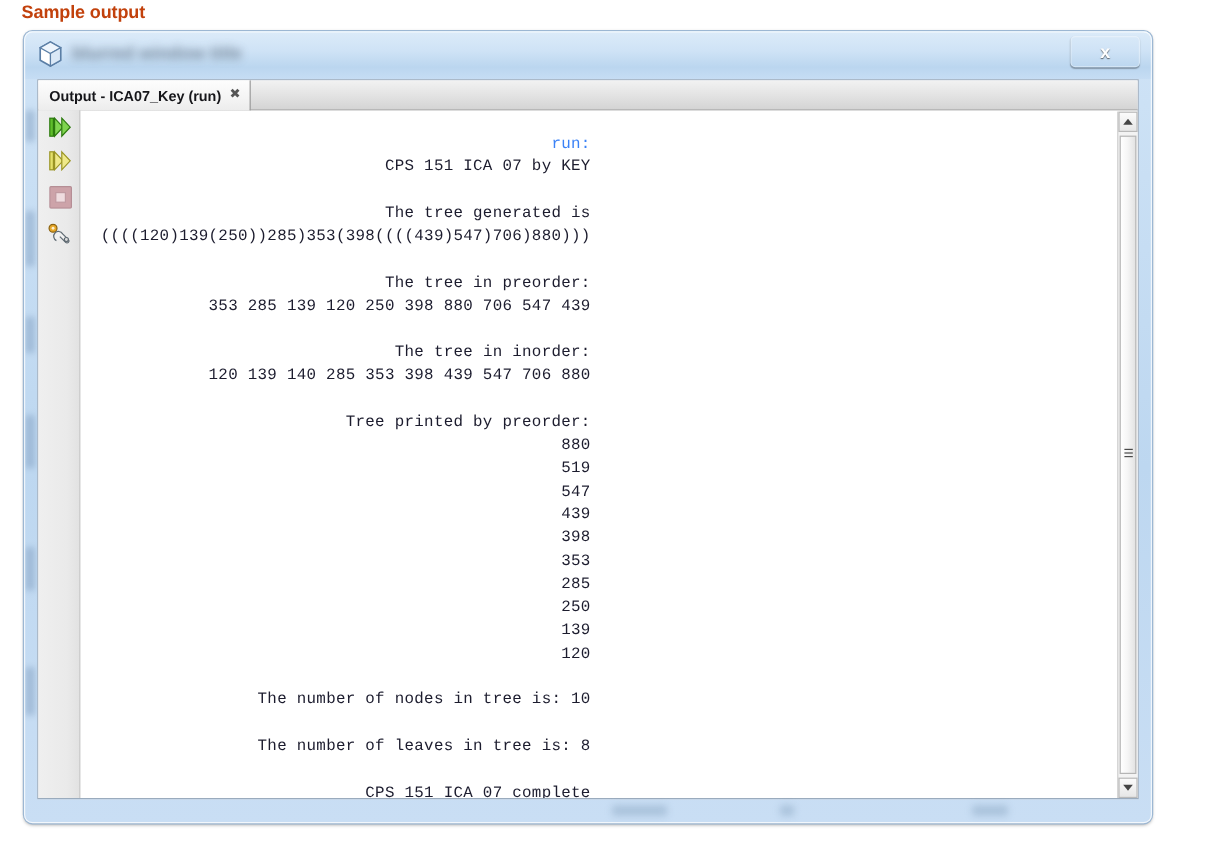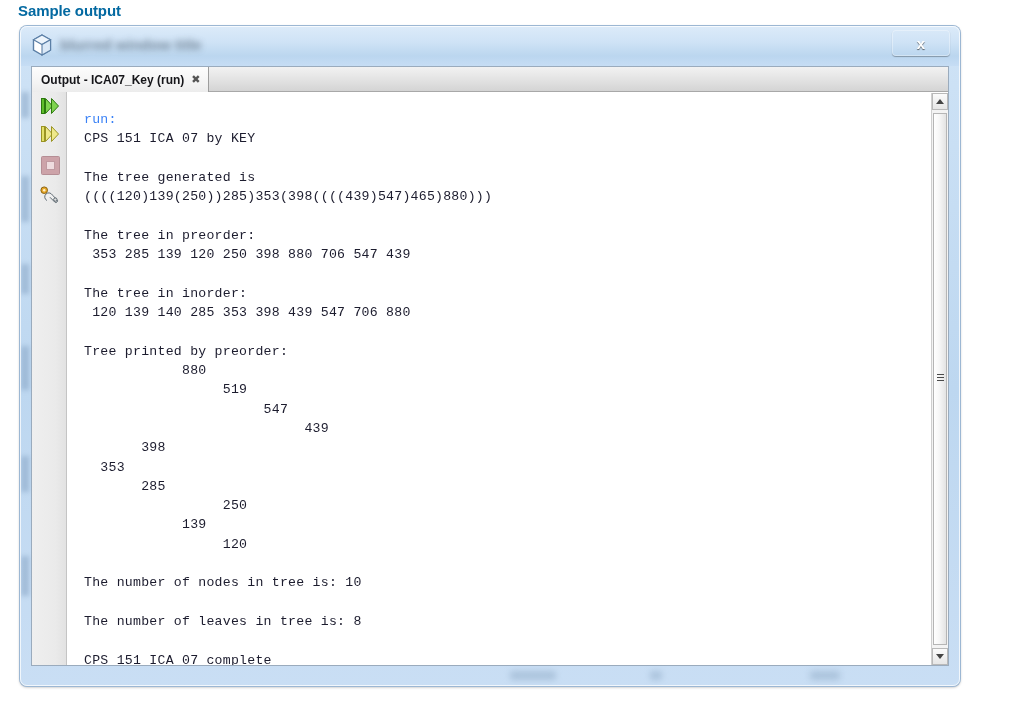--- a/index.html
+++ b/index.html
@@ -16,21 +16,21 @@
     -webkit-font-smoothing: antialiased;
   }
 
   
   #page-heading {
     position: absolute;
     left: 18px;
     top: 2px;
     font-size: 15px;
     font-weight: bold;
-    color: #0369a1;
+    color: #c2410c;
     letter-spacing: -0.1px;
   }
 
   
   #app-window {
     position: absolute;
     left: 20px;
     top: 26px;
     width: 940px;
     height: 660px;
@@ -98,20 +98,21 @@
 
   
   #client-area {
     position: absolute;
     left: 11px; top: 40px;
     width: 918px;
     height: 600px;
     background: #ffffff;
     border: 1px solid #9aabbd;
     box-sizing: border-box;
+    text-align: right;
   }
 
   
   #tab-strip {
     position: absolute;
     left: 0; top: 0;
     width: 100%;
     height: 25px;
     background: linear-gradient(180deg,#f2f2f2 0%,#e2e2e2 55%,#d4d4d4 100%);
     border-bottom: 1px solid #a8a8a8;
@@ -357,21 +358,21 @@
           </svg>
         </span>
       </div>
     </div>
 
     <div id="output-pane">
       <pre id="output-text"><span class="ln-muted">run:</span>
 <span>CPS 151 ICA 07 by KEY</span>
 <span></span>
 <span>The tree generated is</span>
-<span>((((120)139(250))285)353(398((((439)547)465)880)))</span>
+<span>((((120)139(250))285)353(398((((439)547)706)880)))</span>
 <span></span>
 <span>The tree in preorder:</span>
 <span> 353 285 139 120 250 398 880 706 547 439</span>
 <span></span>
 <span>The tree in inorder:</span>
 <span> 120 139 140 285 353 398 439 547 706 880</span>
 <span></span>
 <span>Tree printed by preorder:</span>
 <span>            880</span>
 <span>                 519</span>

